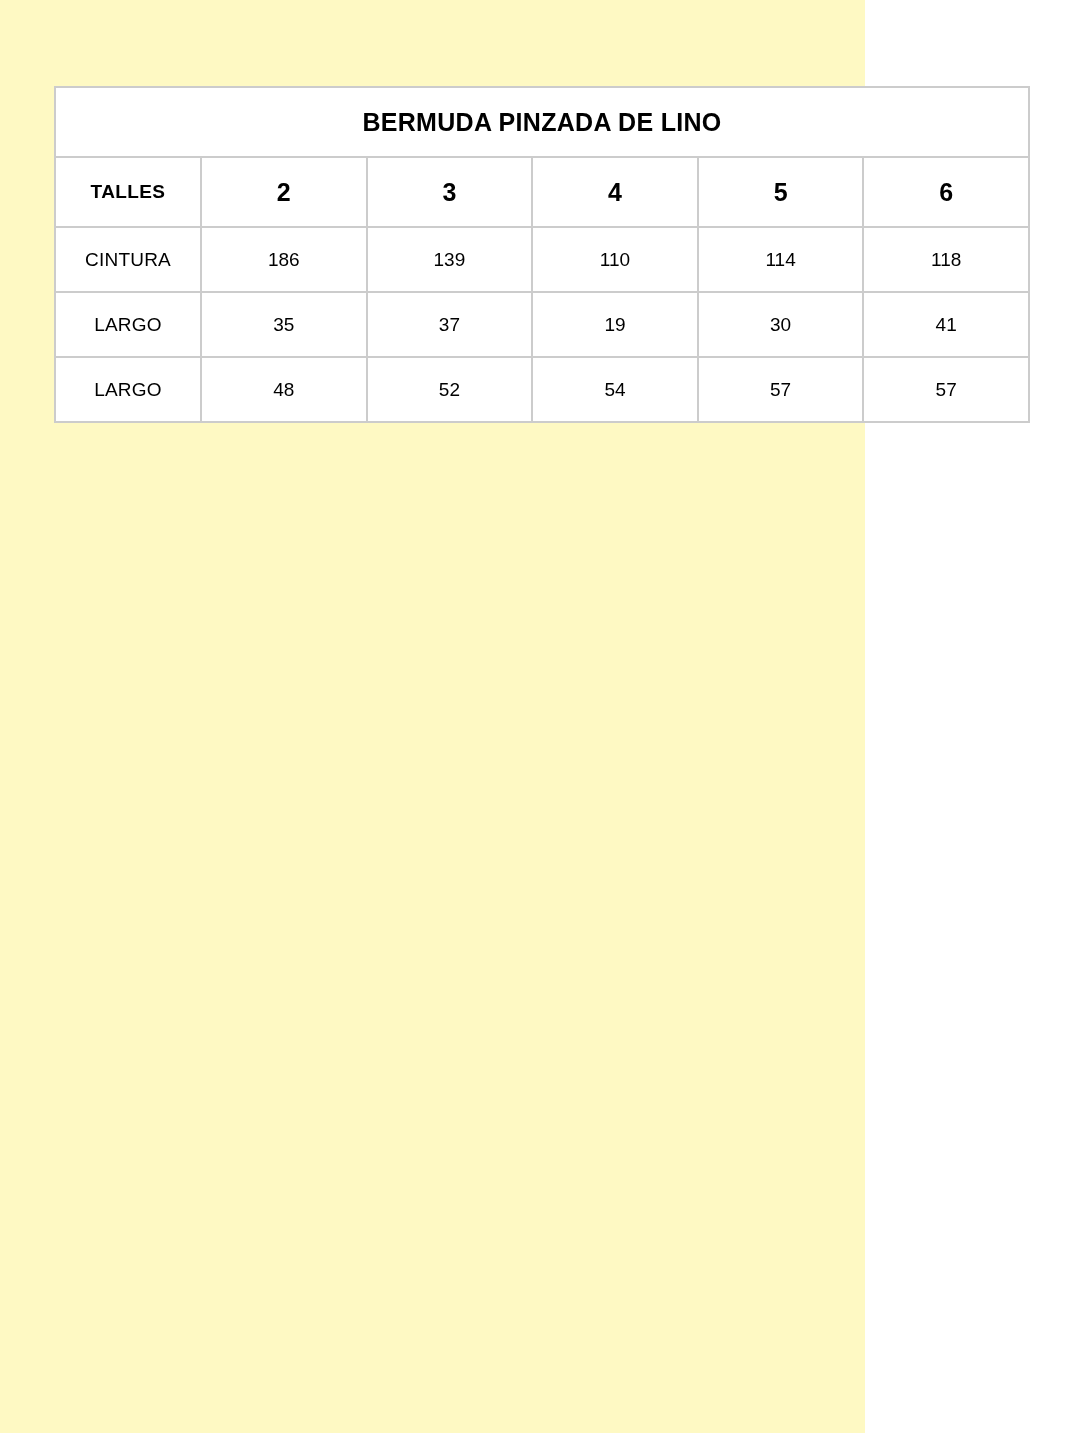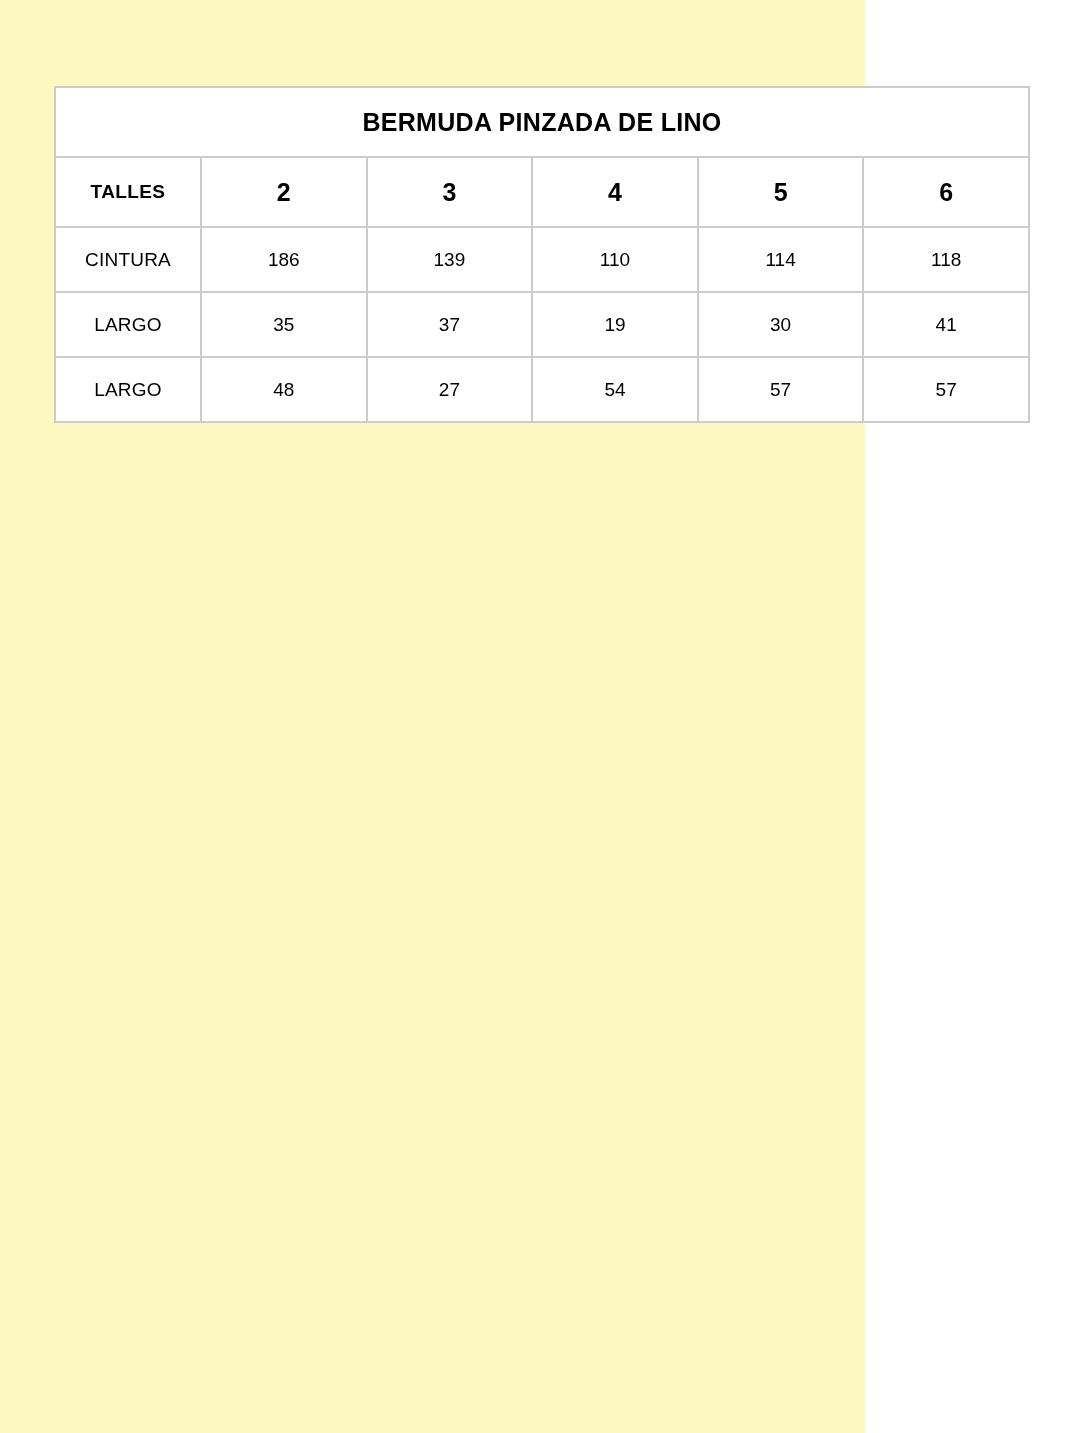--- a/index.html
+++ b/index.html
@@ -116,21 +116,21 @@
           <td class="data-cell">35</td>
           <td class="data-cell">37</td>
           <td class="data-cell">19</td>
           <td class="data-cell">30</td>
           <td class="data-cell">41</td>
         </tr>
 
         <tr>
           <td class="row-label">LARGO</td>
           <td class="data-cell">48</td>
-          <td class="data-cell">27</td>
+          <td class="data-cell">52</td>
           <td class="data-cell">54</td>
           <td class="data-cell">57</td>
           <td class="data-cell">57</td>
         </tr>
       </tbody>
     </table>
   </div>
 </div>
 
 </body></html>

